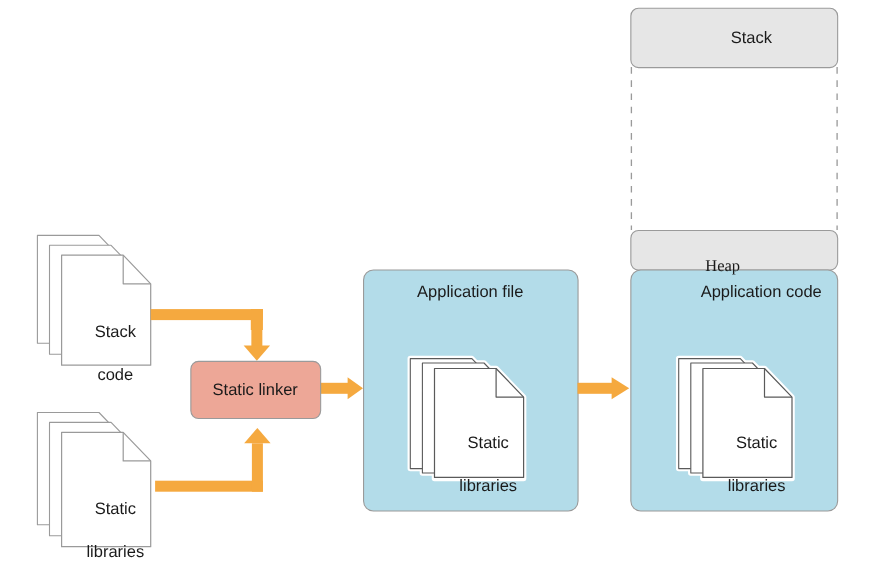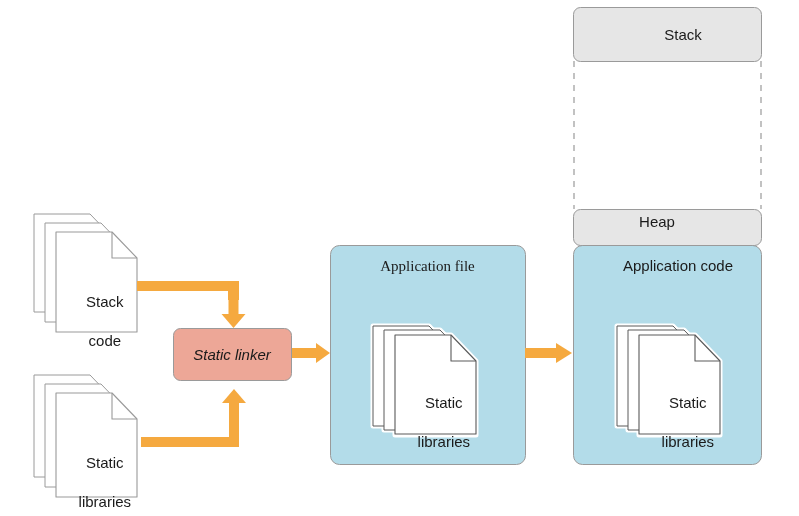--- a/index.html
+++ b/index.html
@@ -163,33 +163,33 @@
   <div class="lbl two" style="left:56px; top:272px; width:81px;">
     <span>Stack</span><br>
     <span>code</span>
   </div>
 
   <div class="lbl two" style="left:56px; top:433px; width:81px;">
     <span>Static</span><br>
     <span>libraries</span>
   </div>
 
-  <div class="lbl" style="left:173px; top:345px; width:118px;font-style:italic;">Static linker</div>
+  <div class="lbl" style="left:173px; top:345px; width:118px;">Static linker</div>
 
-  <div class="lbl" style="left:330px; top:256px; width:195px;font-family:Liberation Serif, serif;">Application file</div>
+  <div class="lbl" style="left:330px; top:256px; width:195px;">Application file</div>
 
   <div class="lbl two" style="left:395px; top:373px; width:81px;">
     <span>Static</span><br>
     <span>libraries</span>
   </div>
 
   <div class="lbl" style="left:573px; top:25px; width:220px;">Stack</div>
 
-  <div class="lbl" style="left:573px; top:212px; width:168px;">Heap</div>
+  <div class="lbl" style="left:573px; top:232px; width:168px;font-family:Liberation Serif, serif;">Heap</div>
 
-  <div class="lbl" style="left:584px; top:256px; width:188px;">Application code</div>
+  <div class="lbl" style="left:598px; top:256px; width:188px;">Application code</div>
 
   <div class="lbl two" style="left:639px; top:373px; width:81px;">
     <span>Static</span><br>
     <span>libraries</span>
   </div>
 
 </div>
 
 </body></html>

